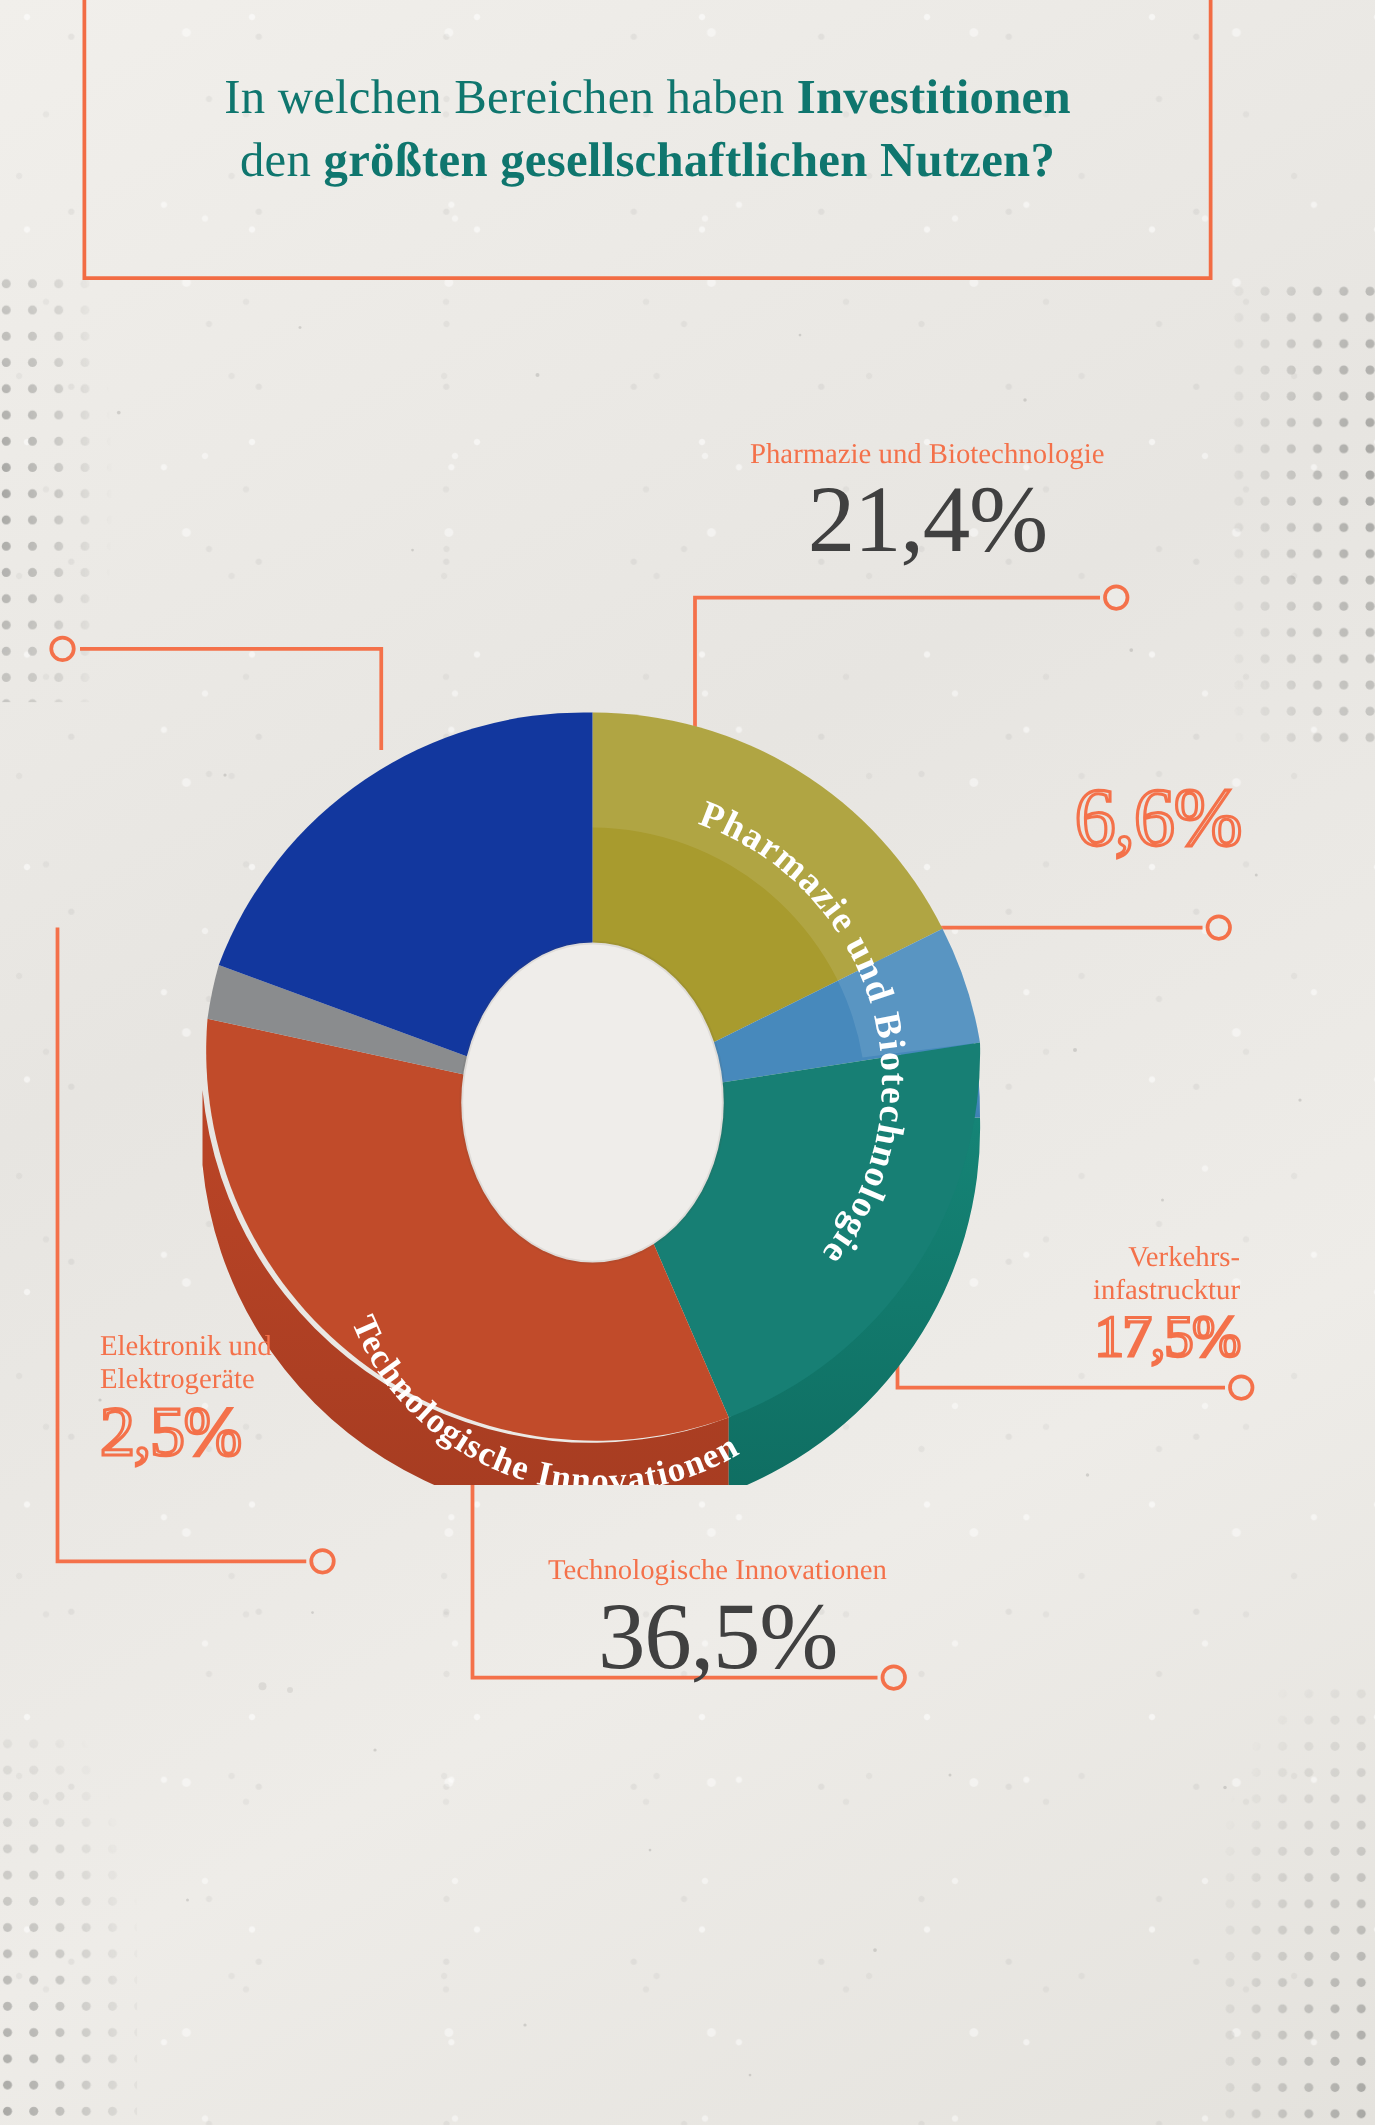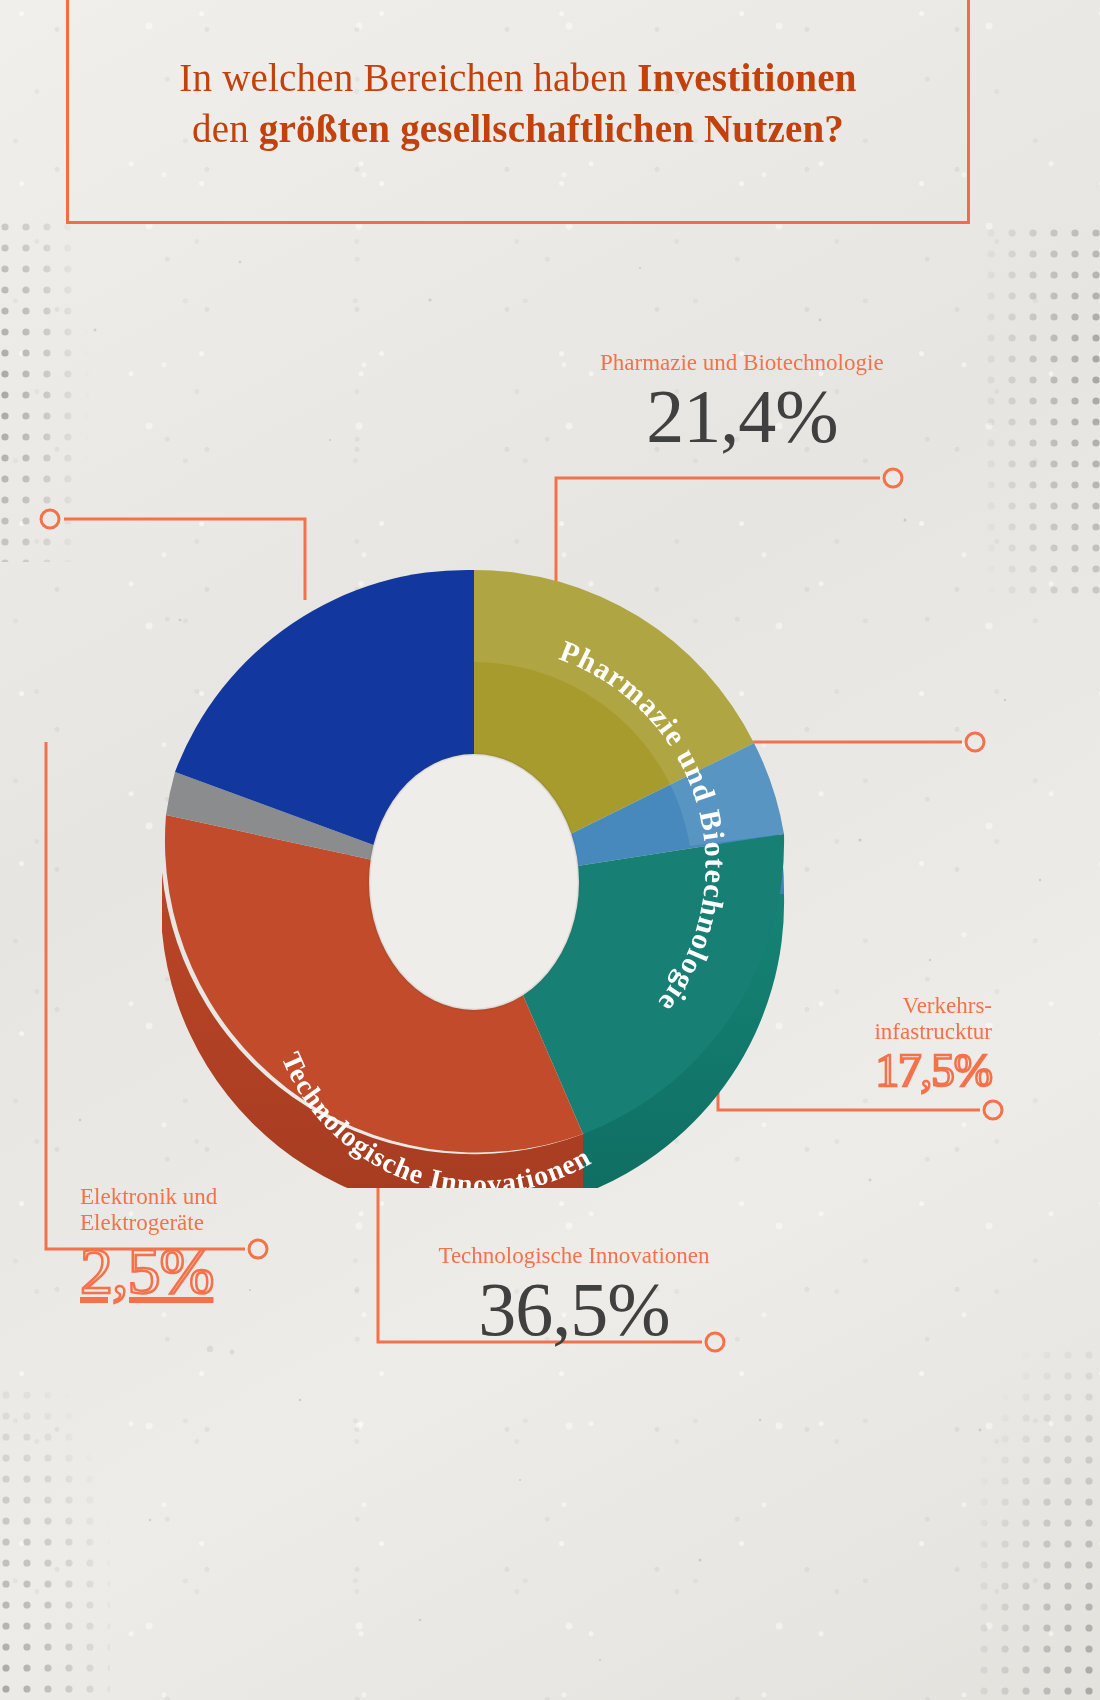--- a/index.html
+++ b/index.html
@@ -70,21 +70,21 @@
     height: 238px;
     border: 3px solid #f26c44;
     box-sizing: border-box;
   }
   #title-block {
     position: absolute;
     left: 66px;
     top: 52px;
     width: 904px;
     text-align: center;
-    color: #c2410c;
+    color: #0f766e;
     font-size: 39px;
     line-height: 1.32;
     letter-spacing: 0.2px;
   }
   #title-block .bold { font-weight: bold; }
   #title-line-1, #title-line-2 { display: block; white-space: nowrap; }
 
   
   #donut-chart {
     position: absolute;
@@ -125,22 +125,22 @@
 
   #callout-keinem { left: 80px; top: 398px; text-align: left; }
   #callout-keinem .callout-value { font-size: 70px; }
 
   #callout-software { left: 793px; top: 620px; text-align: right; width: 200px; }
   #callout-software .callout-value { font-size: 66px; }
 
   #callout-verkehr { left: 770px; top: 993px; text-align: right; width: 222px; }
   #callout-verkehr .callout-value { font-size: 47px; }
 
-  #callout-elektronik { left: 80px; top: 1184px; text-align: left; }
-  #callout-elektronik .callout-value { font-size: 66px; text-decoration: underline; }
+  #callout-elektronik { left: 80px; top: 1064px; text-align: left; }
+  #callout-elektronik .callout-value { font-size: 56px; }
 
   #callout-technologische { left: 404px; top: 1243px; text-align: center; width: 340px; }
   #callout-technologische .callout-value { font-size: 76px; }
 
   
   #connectors {
     position: absolute;
     inset: 0;
     pointer-events: none;
   }
@@ -355,20 +355,21 @@
 
 <div class="callout" id="callout-pharmazie">
   <div class="callout-title">Pharmazie und Biotechnologie</div>
   <div class="callout-value solid">21,4%</div>
 </div>
 
 <div class="callout" id="callout-keinem">
 </div>
 
 <div class="callout" id="callout-software">
+  <div class="callout-value outline">6,6%</div>
 </div>
 
 <div class="callout" id="callout-verkehr">
   <div class="callout-title">Verkehrs-
 infastrucktur</div>
   <div class="callout-value outline">17,5%</div>
 </div>
 
 <div class="callout" id="callout-elektronik">
   <div class="callout-title">Elektronik und

